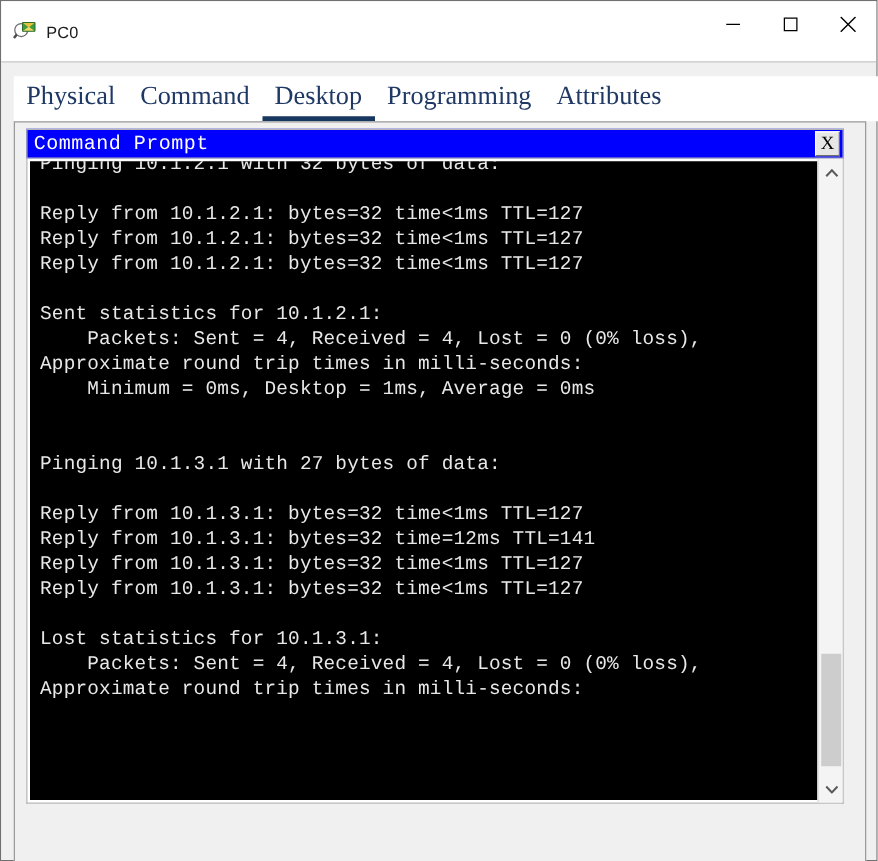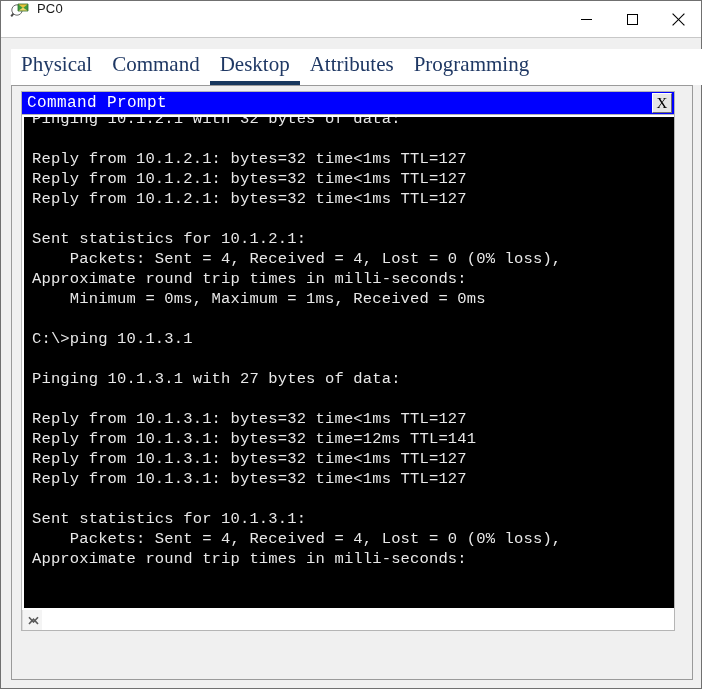--- a/index.html
+++ b/index.html
@@ -22,25 +22,25 @@
     height: 689px;
     box-sizing: border-box;
     border: 1px solid #707070;
     background: #ffffff;
     display: flex;
     flex-direction: column;
   }
 
   
   .titlebar {
-    height: 36px;
+    height: 48px;
     min-height: 36px;
     background: #ffffff;
     display: flex;
-    align-items: flex-start;
+    align-items: center;
     position: relative;
   }
   .title-icon {
     width: 20px;
     height: 20px;
     margin-left: 9px;
     margin-right: 7px;
     position: relative;
     flex: 0 0 auto;
   }
@@ -177,21 +177,20 @@
 
   
   .cmd-body {
     position: relative;
     height: 516px;
     background: #ffffff;
     border: 1px solid #b5b5b5;
     border-top: 0;
     box-sizing: border-box;
     display: flex;
-    flex-direction: column;
   }
   .term {
     flex: 1 1 auto;
     background: #000000;
     margin: 2px 0 2px 2px;
     overflow: hidden;
     position: relative;
   }
   .term-inner {
     position: absolute;
@@ -287,22 +286,22 @@
       </button>
     </div>
   </div>
 
   <div class="client">
 
     <div class="tabstrip">
       <div class="tab">Physical</div>
       <div class="tab">Command</div>
       <div class="tab active">Desktop</div>
+      <div class="tab">Programming</div>
       <div class="tab">Attributes</div>
-      <div class="tab">Programming</div>
     </div>
 
     <div class="panel">
 
       <div class="cmdwin">
 
         <div class="cmd-titlebar">
           <span class="cmd-title-text">Command Prompt</span>
           <button class="cmd-close">X</button>
         </div>
@@ -313,32 +312,31 @@
             <div class="term-inner" id="term-inner">
                 <div class="term-line">Pinging 10.1.2.1 with 32 bytes of data:</div>
                 <div class="term-line"></div>
                 <div class="term-line">Reply from 10.1.2.1: bytes=32 time&lt;1ms TTL=127</div>
                 <div class="term-line">Reply from 10.1.2.1: bytes=32 time&lt;1ms TTL=127</div>
                 <div class="term-line">Reply from 10.1.2.1: bytes=32 time&lt;1ms TTL=127</div>
                 <div class="term-line"></div>
                 <div class="term-line">Sent statistics for 10.1.2.1:</div>
                 <div class="term-line">    Packets: Sent = 4, Received = 4, Lost = 0 (0% loss),</div>
                 <div class="term-line">Approximate round trip times in milli-seconds:</div>
-                <div class="term-line">    Minimum = 0ms, Maximum = 1ms, Received = 0ms</div>
-                <div class="term-line"></div>
-                <div class="term-line">C:\&gt;ping 10.1.3.1</div>
+                <div class="term-line">    Minimum = 0ms, Desktop = 1ms, Average = 0ms</div>
+                <div class="term-line"></div>
                 <div class="term-line"></div>
                 <div class="term-line">Pinging 10.1.3.1 with 27 bytes of data:</div>
                 <div class="term-line"></div>
                 <div class="term-line">Reply from 10.1.3.1: bytes=32 time&lt;1ms TTL=127</div>
                 <div class="term-line">Reply from 10.1.3.1: bytes=32 time=12ms TTL=141</div>
                 <div class="term-line">Reply from 10.1.3.1: bytes=32 time&lt;1ms TTL=127</div>
                 <div class="term-line">Reply from 10.1.3.1: bytes=32 time&lt;1ms TTL=127</div>
                 <div class="term-line"></div>
-                <div class="term-line">Sent statistics for 10.1.3.1:</div>
+                <div class="term-line">Lost statistics for 10.1.3.1:</div>
                 <div class="term-line">    Packets: Sent = 4, Received = 4, Lost = 0 (0% loss),</div>
                 <div class="term-line">Approximate round trip times in milli-seconds:</div>
               </div>
           </div>
 
           <div class="vscroll">
             <div class="sb-arrow up">
               <svg width="11" height="7" viewBox="0 0 11 7">
                 <polyline points="1,6 5.5,1.2 10,6" fill="none" stroke="#5a5a5a" stroke-width="1.6"></polyline>
               </svg>

